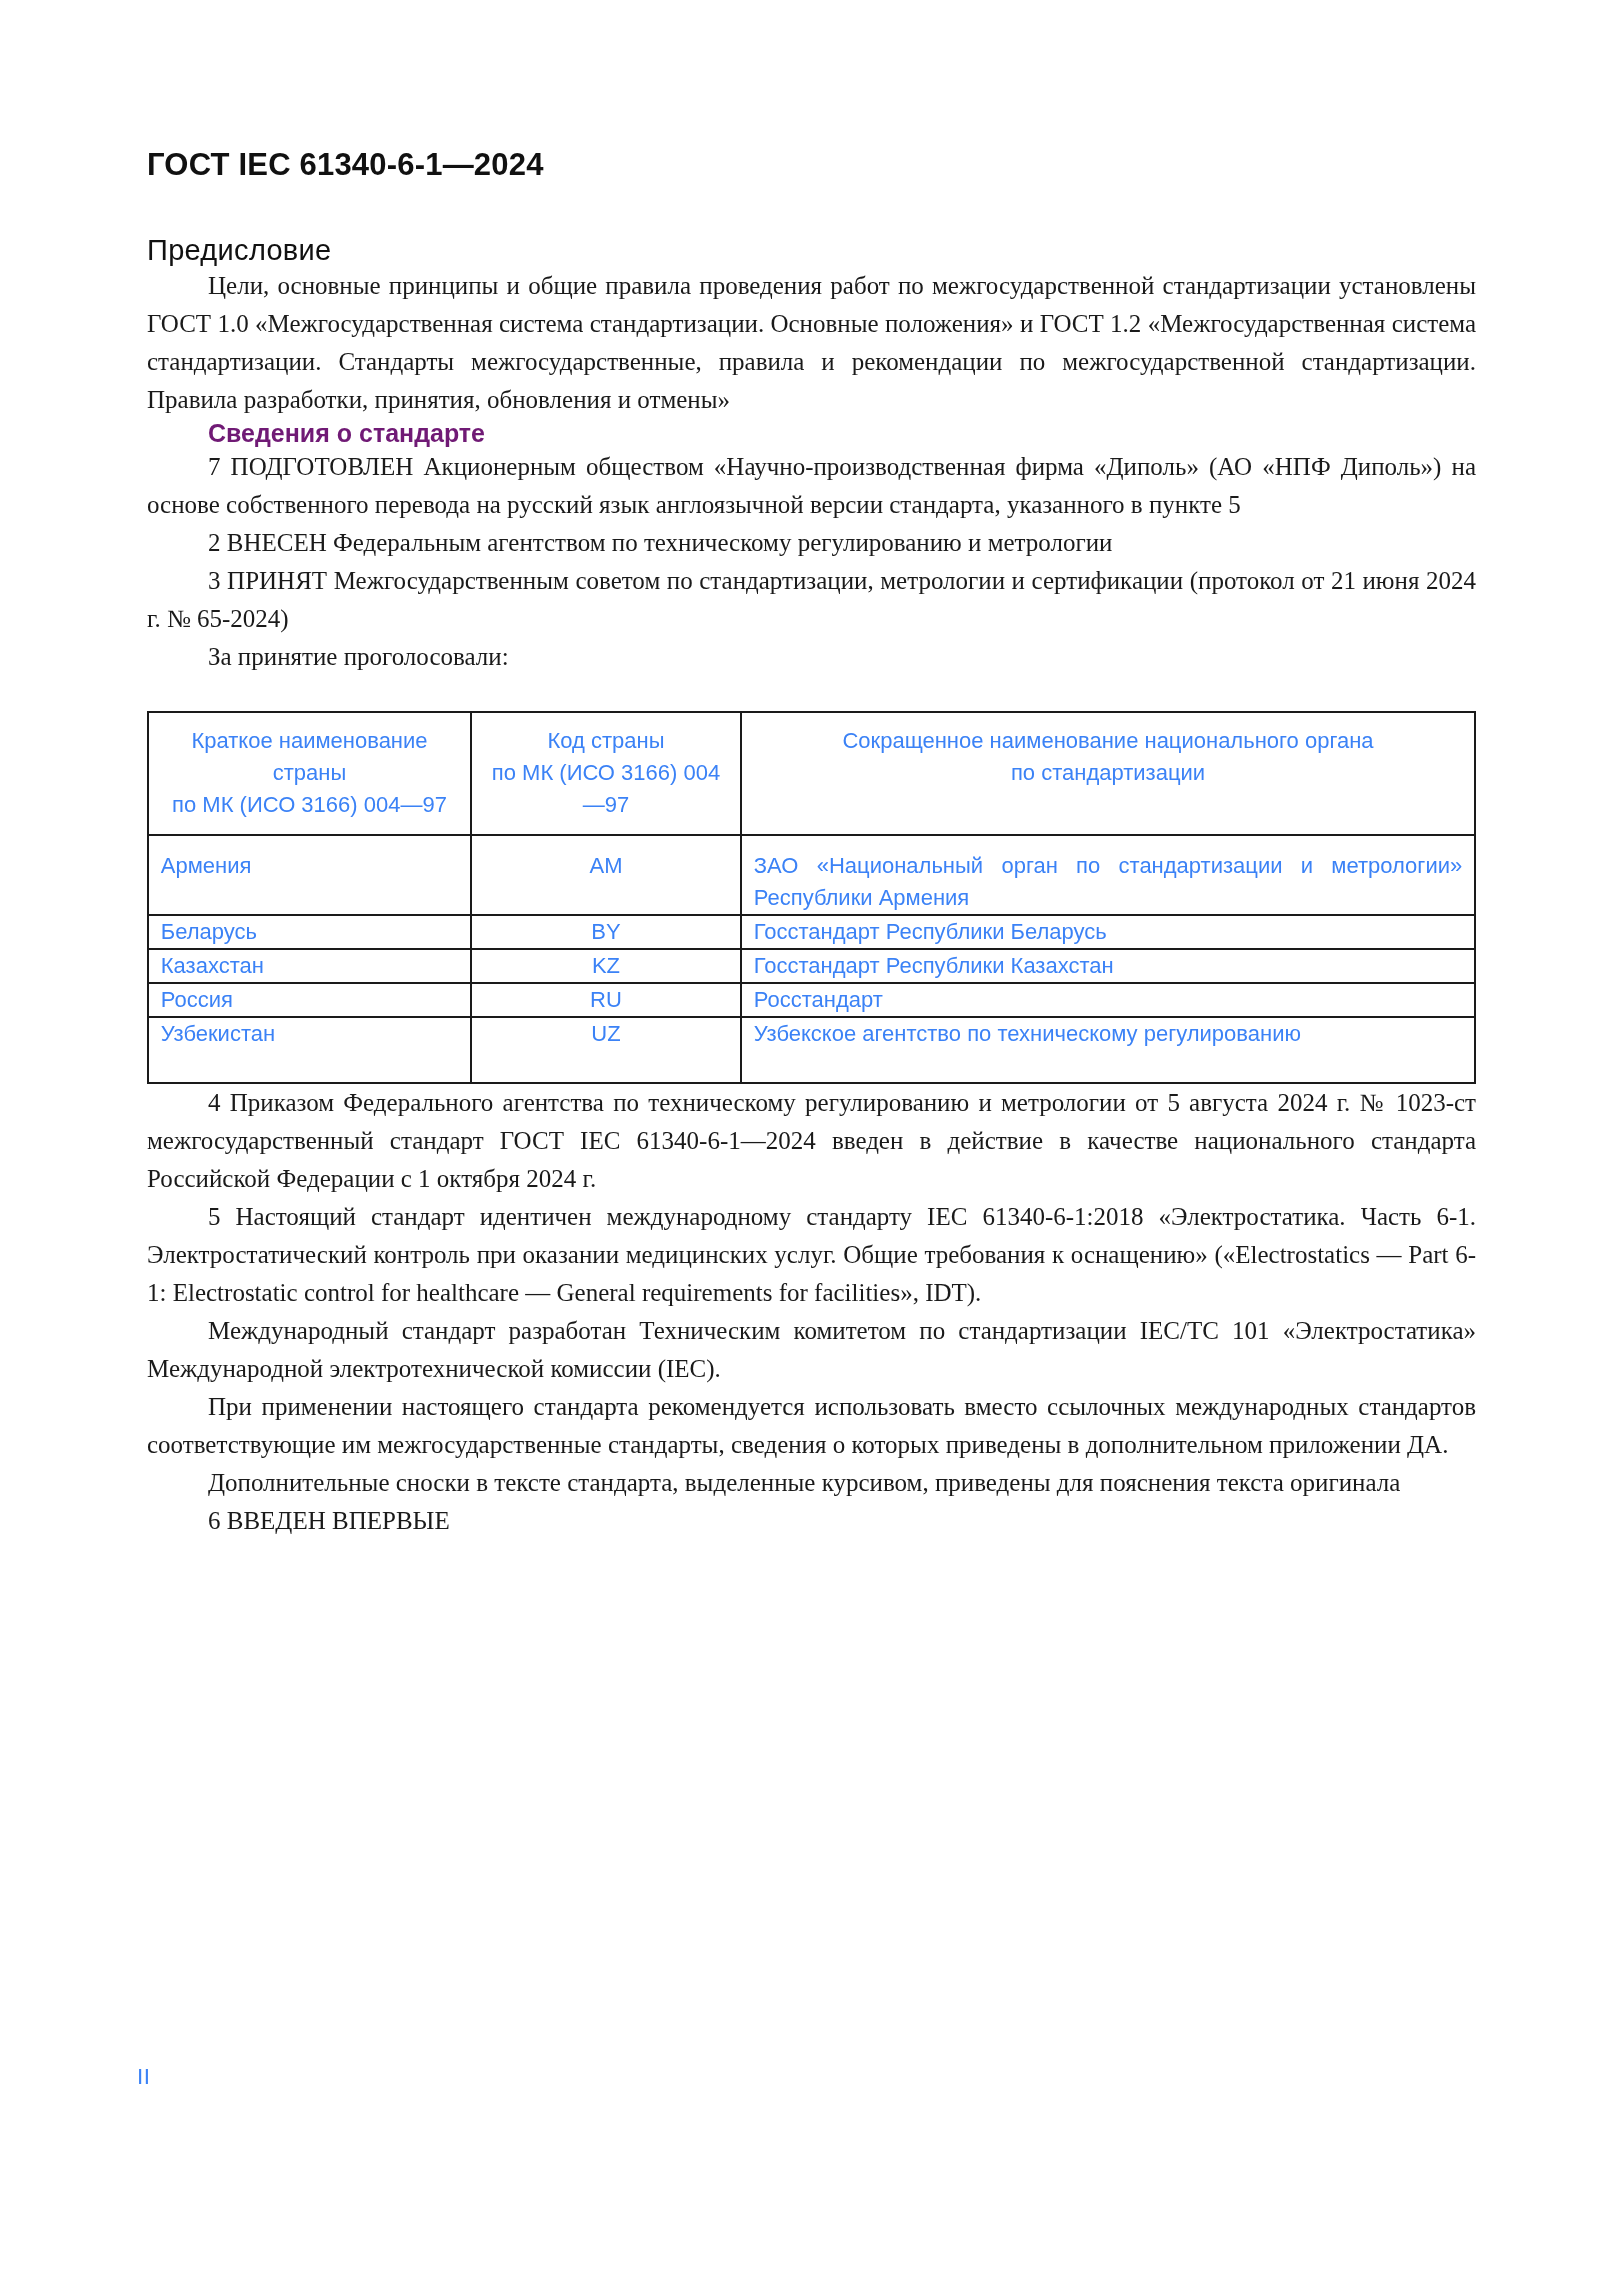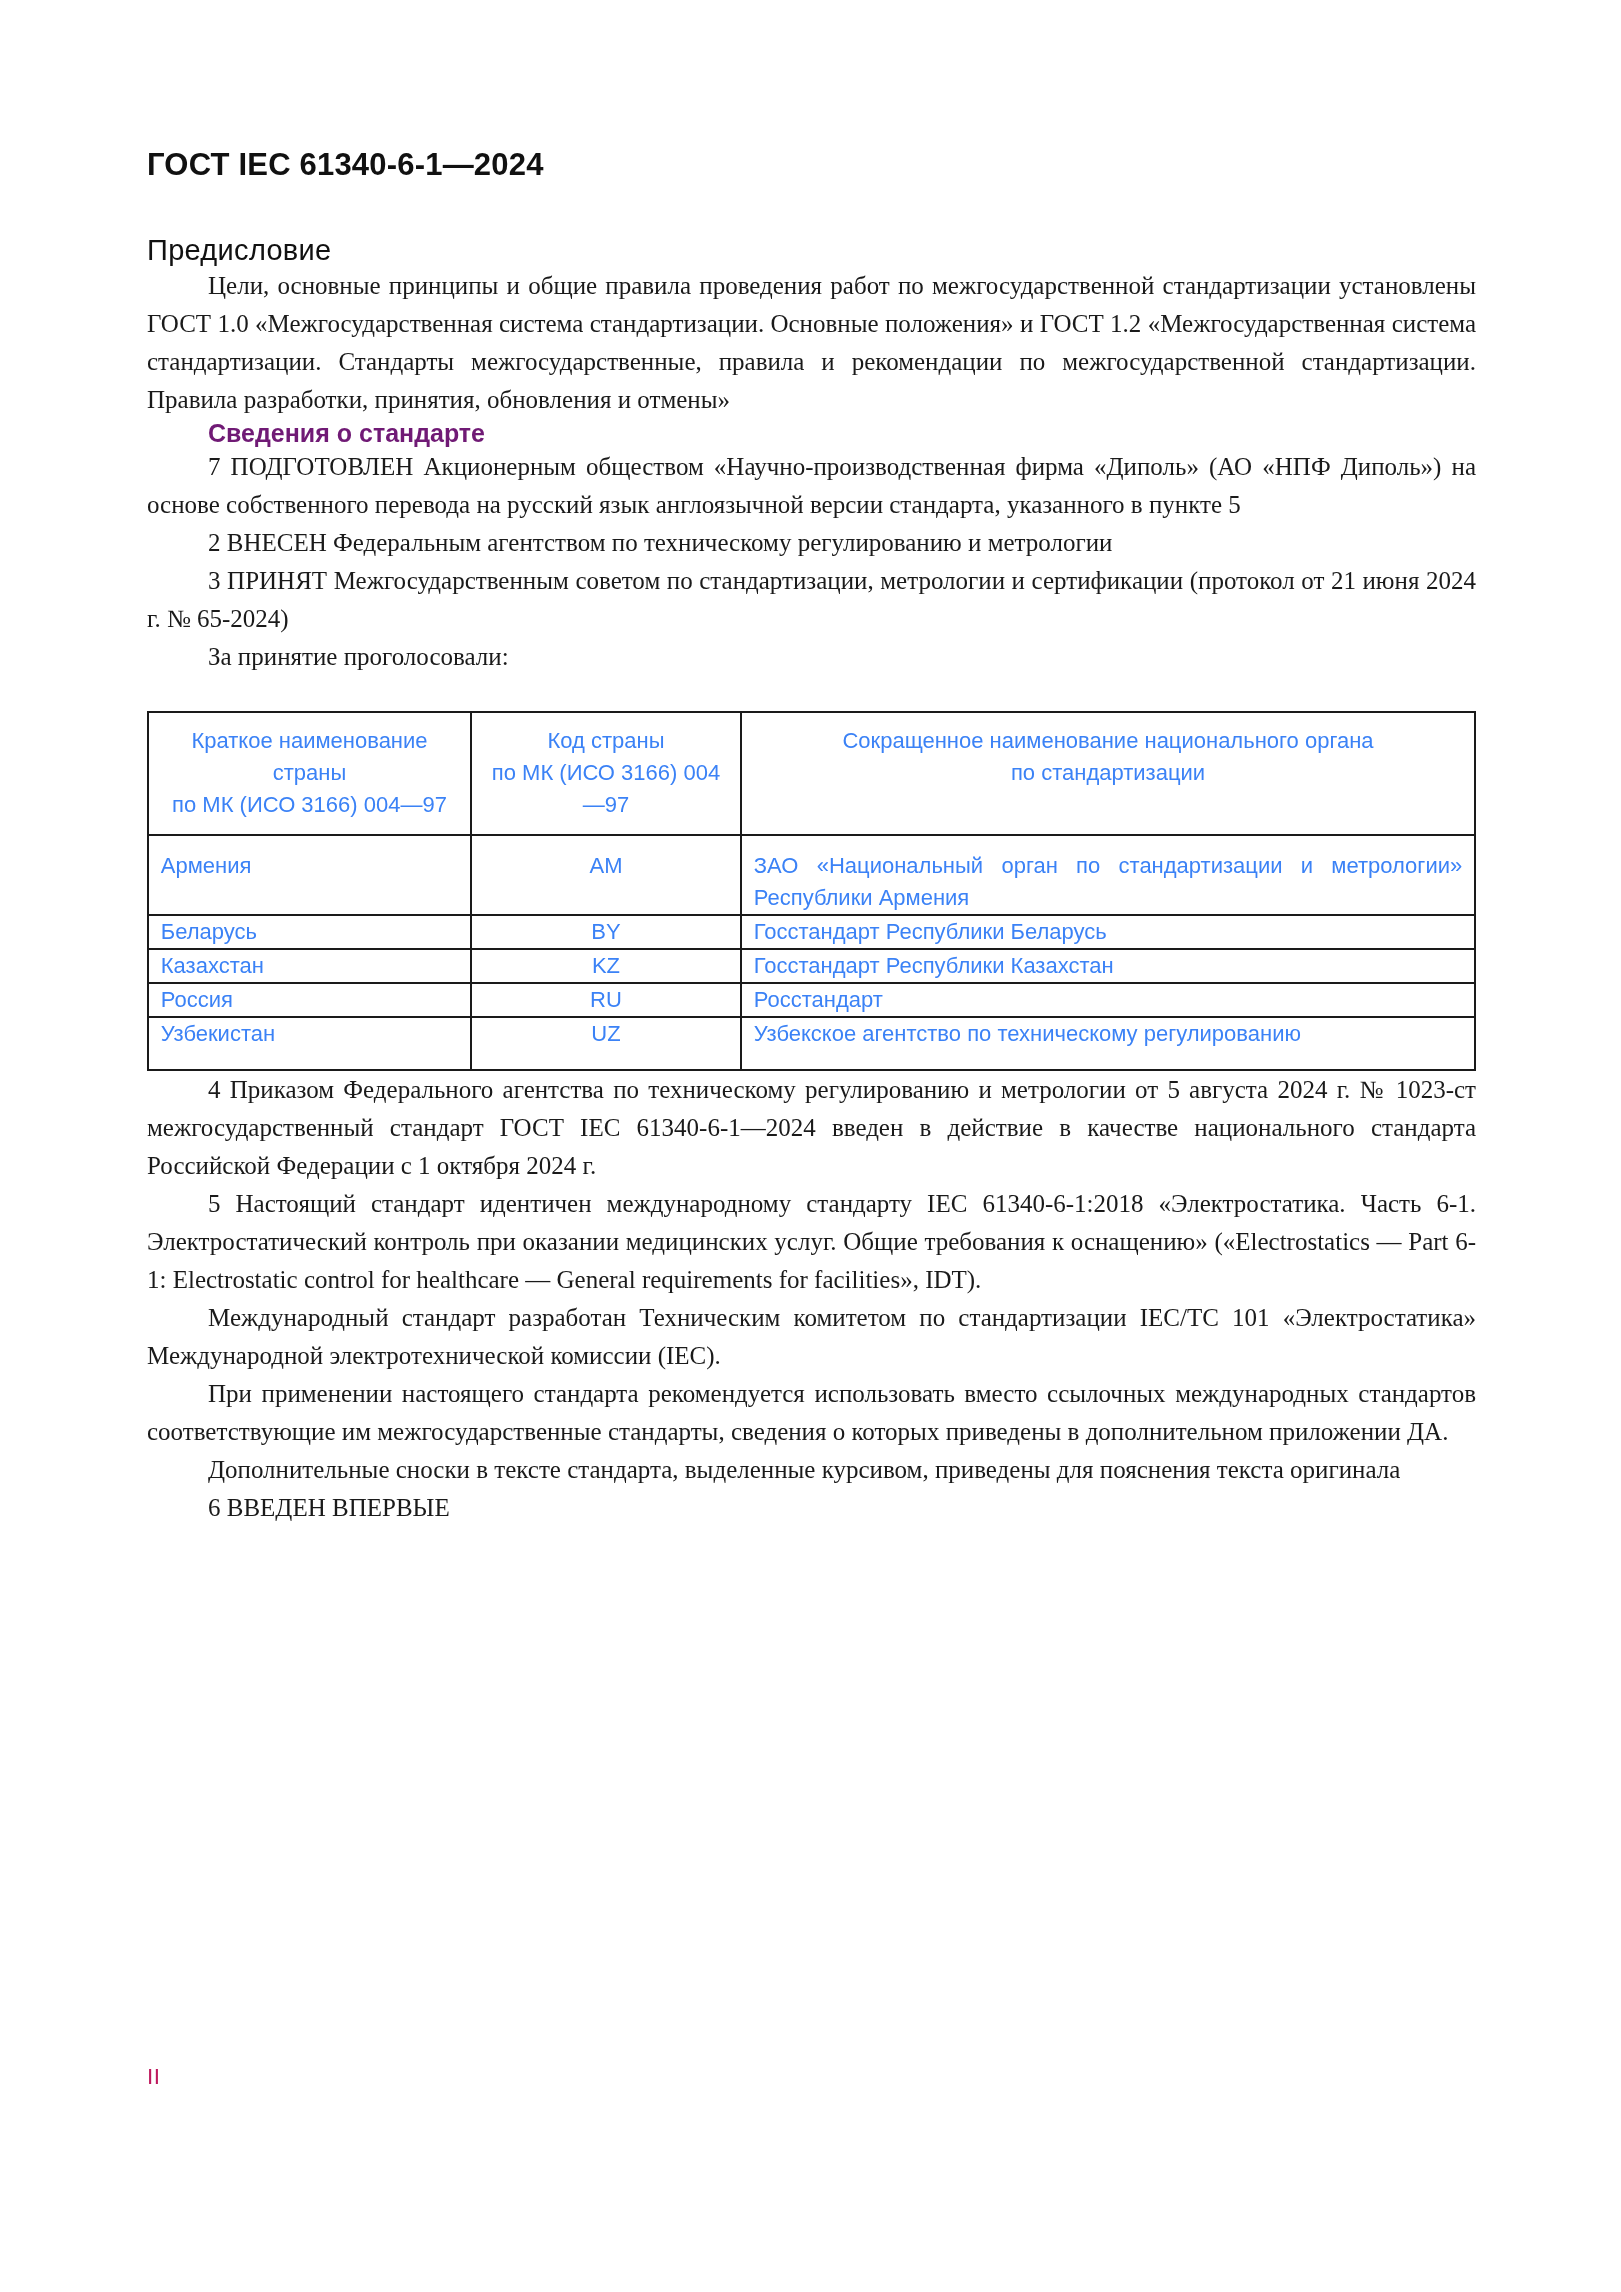--- a/index.html
+++ b/index.html
@@ -80,29 +80,29 @@
     padding: 11.8px 9.8px 13.7px 9.8px;
   }
   table.vote-table tbody td {
     padding: 0 11.8px;
   }
   td.c-name { text-align: left; padding-left: 15.7px; }
   td.c-code { text-align: center; border-radius: 25px; }
   td.c-org  { text-align: justify; text-justify: inter-word; padding-left: 13.7px; padding-right: 13.7px;}
   tbody tr td { border-top: none; border-bottom: none; }
   tbody tr:first-child td { padding-top: 13.7px; }
-  tbody tr:last-child td { padding-bottom: 19px; }
+  tbody tr:last-child td { padding-bottom: 32px; }
   .col1 { width: 323px; }
   .col2 { width: 270px; }
   .page-number {
     position: absolute;
-    left: 147px;
+    left: 137px;
     top: 2064px;
     font-size: 22.5px;
-    color: #be185d;
+    color: #3b82f6;
     letter-spacing: 0.5px;
   }
 </style>
 </head>
 <body>
 
 <div class="page">
 
   <div class="content">
 

